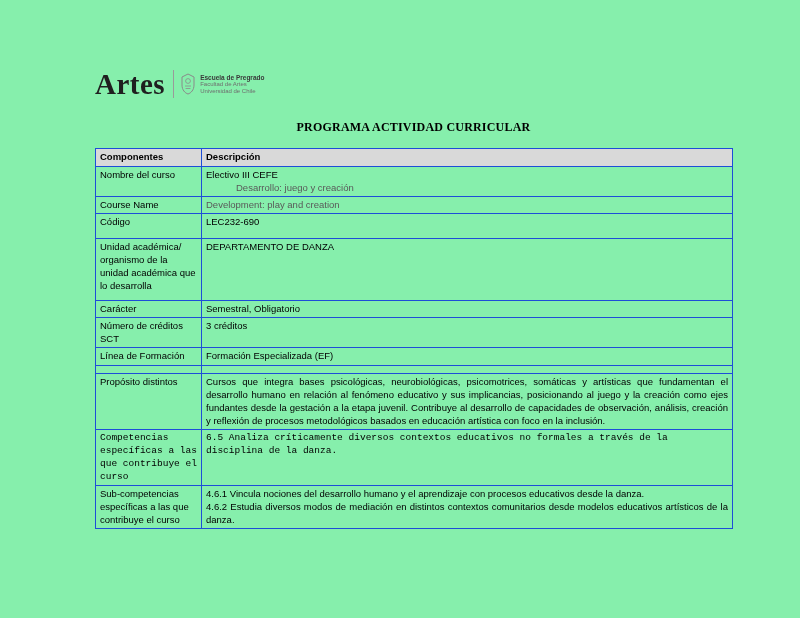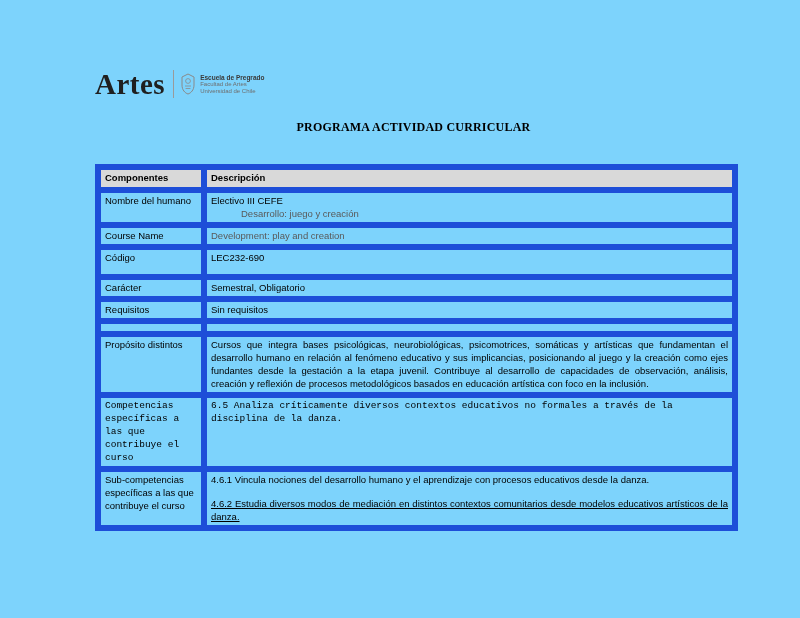--- a/index.html
+++ b/index.html
@@ -1,19 +1,19 @@
 <!DOCTYPE html>
 <html><head>
 <meta charset="utf-8">
 <style>
   html,body{margin:0;padding:0;background:#ffffff;}
   .page{
     position:relative;
     width:800px;height:618px;
-    background:#7dd3fc;
+    background:#86efac;
     font-family:"Liberation Sans", sans-serif;
     color:#000;
     overflow:hidden;
   }
   .content{position:absolute;left:95px;top:66px;width:637px;}
 
   
   .logo-row{display:flex;align-items:center;height:36px;}
   .brand{
     font-family:"Liberation Serif", serif;
@@ -21,54 +21,54 @@
     color:#1f1f1f;line-height:30px;
   }
   .logo-divider{width:1px;height:28px;background:#9a9a9a;margin:0 6px 0 8px;}
   .crest{display:inline-flex;align-items:center;margin-right:4px;}
   .org{display:flex;flex-direction:column;justify-content:center;line-height:7px;}
   .org-line1{font-size:6.5px;font-weight:bold;color:#3a3a3a;}
   .org-line2,.org-line3{font-size:6px;color:#6e6e6e;}
 
   
   .doc-title{
-    margin-top:18px;margin-bottom:29px;
+    margin-top:18px;margin-bottom:13px;
     text-align:center;
     font-family:"Liberation Serif", serif;
     font-weight:bold;font-size:12px;letter-spacing:0.2px;
   }
 
   
   table.curric-table{
     width:637px;border-collapse:collapse;table-layout:fixed;
     font-size:9.5px;line-height:13px;
   }
   table.curric-table col.c1{width:106px;}
   table.curric-table col.c2{width:531px;}
   table.curric-table td{
-    border:6px solid #1d4ed8;
+    border:1px solid #1d4ed8;
     vertical-align:top;
     padding:1px 4px 2px 4px;
     overflow:hidden;
   }
   tr.head td{background:#d9d9d9;font-weight:bold;height:14px;}
   td.lbl{}
   .gray{color:#595959;padding-left:30px;}
   .justify{text-align:justify;}
   .upper{}
   tr.r-course td{height:13px;}
   tr.r-codigo td{height:21px;}
   tr.r-unidad td{height:58px;}
   tr.r-caracter td{height:13px;}
   tr.r-linea td{height:14px;}
   tr.r-nivel td{height:13px;}
   tr.r-requisitos td{height:13px;}
   tr.r-empty td{height:7px;padding:0;}
   tr.r-competencias td{height:42px;font-family:Liberation Mono, monospace;}
-  .para2{margin-top:11px;text-decoration:underline;}
+  .para2{margin-top:0;}
 </style>
 </head>
 <body>
 
 <div class="page">
   <div class="content">
 
     <div class="logo-row">
       <span class="brand">Artes</span>
       <span class="logo-divider"></span>
@@ -94,50 +94,58 @@
           <col class="c2">
         </colgroup>
 
       <tbody>
           <tr class="head">
         <td>Componentes</td>
         <td>Descripción</td>
       </tr>
 
       <tr class="r-nombre">
-        <td class="lbl">Nombre del humano</td>
+        <td class="lbl">Nombre del curso</td>
         <td>
           <div>Electivo III CEFE</div>
           <div class="gray">Desarrollo: juego y creación</div>
         </td>
       </tr>
 
       <tr class="r-course">
         <td class="lbl">Course Name</td>
         <td class="gray">Development: play and creation</td>
       </tr>
 
       <tr class="r-codigo">
         <td class="lbl">Código</td>
         <td>LEC232-690</td>
       </tr>
 
+      <tr class="r-unidad">
+        <td class="lbl">Unidad académica/ organismo de la unidad académica que lo desarrolla</td>
+        <td class="upper">DEPARTAMENTO DE DANZA</td>
+      </tr>
 
       <tr class="r-caracter">
         <td class="lbl">Carácter</td>
         <td>Semestral, Obligatorio</td>
       </tr>
 
+      <tr class="r-creditos">
+        <td class="lbl">Número de créditos SCT</td>
+        <td>3 créditos</td>
+      </tr>
+
+      <tr class="r-linea">
+        <td class="lbl">Línea de Formación</td>
+        <td>Formación Especializada (EF)</td>
+      </tr>
 
 
-
-      <tr class="r-requisitos">
-        <td class="lbl">Requisitos</td>
-        <td>Sin requisitos</td>
-      </tr>
 
       <tr class="r-empty">
         <td></td>
         <td></td>
       </tr>
 
       <tr class="r-proposito">
         <td class="lbl">Propósito distintos</td>
         <td class="justify">Cursos que integra bases psicológicas, neurobiológicas, psicomotrices, somáticas y artísticas que fundamentan el desarrollo humano en relación al fenómeno educativo y sus implicancias, posicionando al juego y la creación como ejes fundantes desde la gestación a la etapa juvenil. Contribuye al desarrollo de capacidades de observación, análisis, creación y reflexión de procesos metodológicos basados en educación artística con foco en la inclusión.</td>
       </tr>

